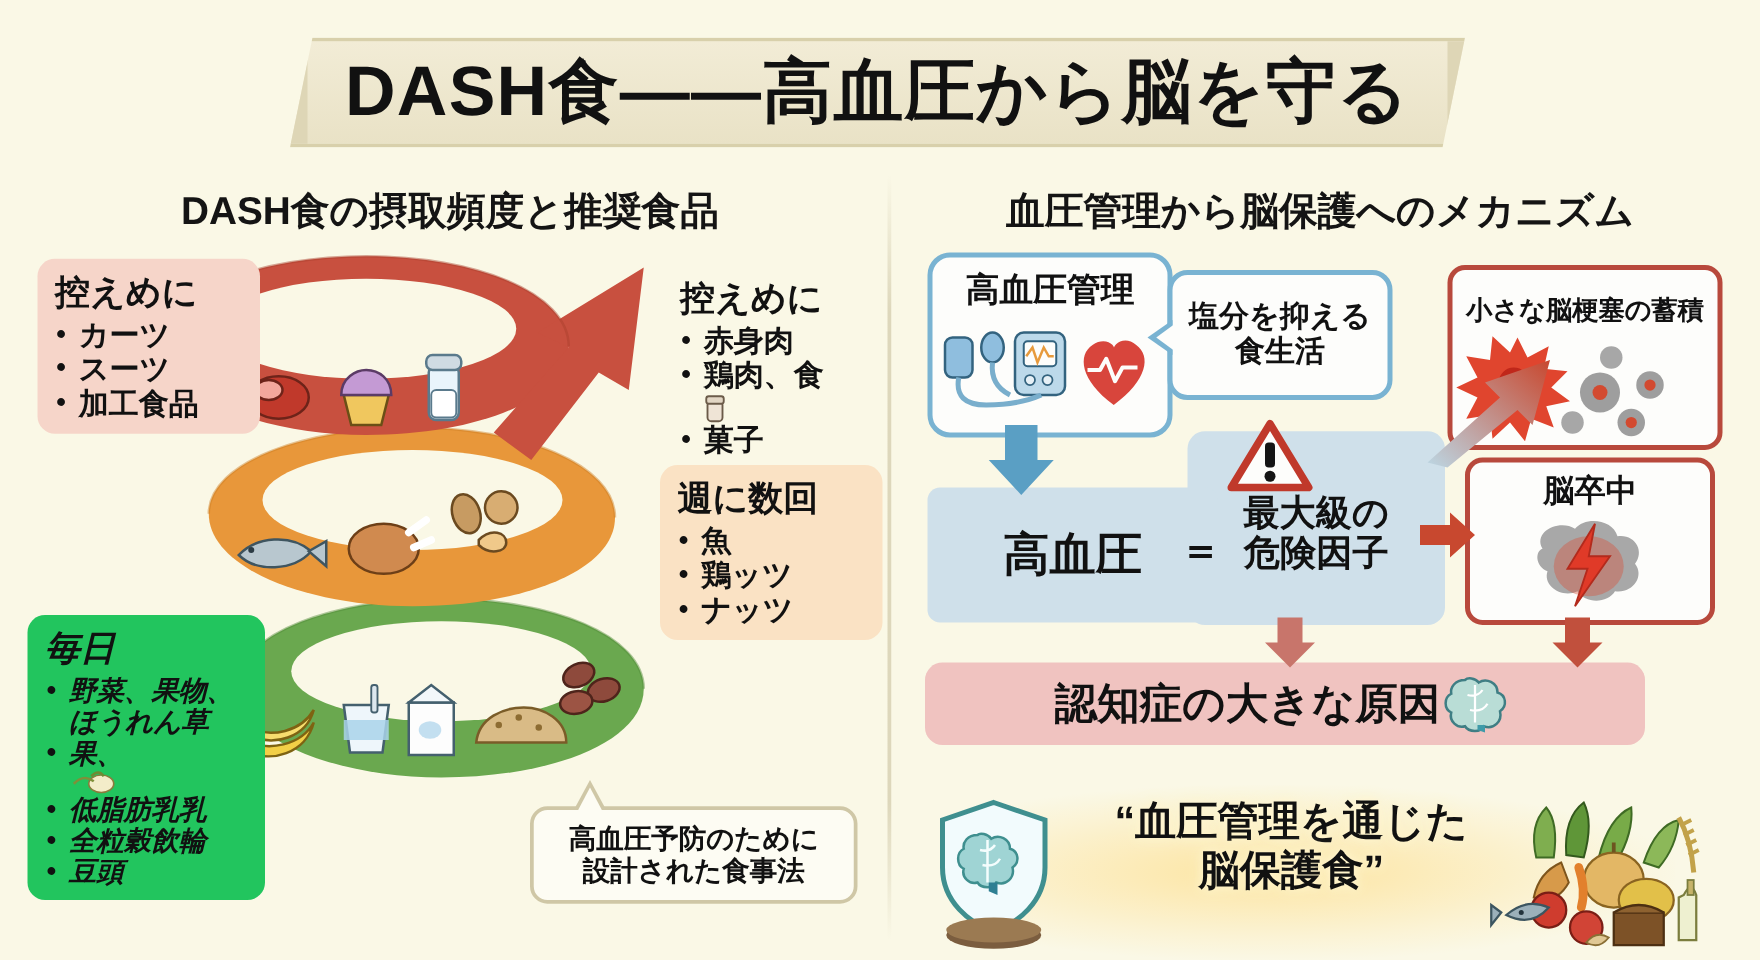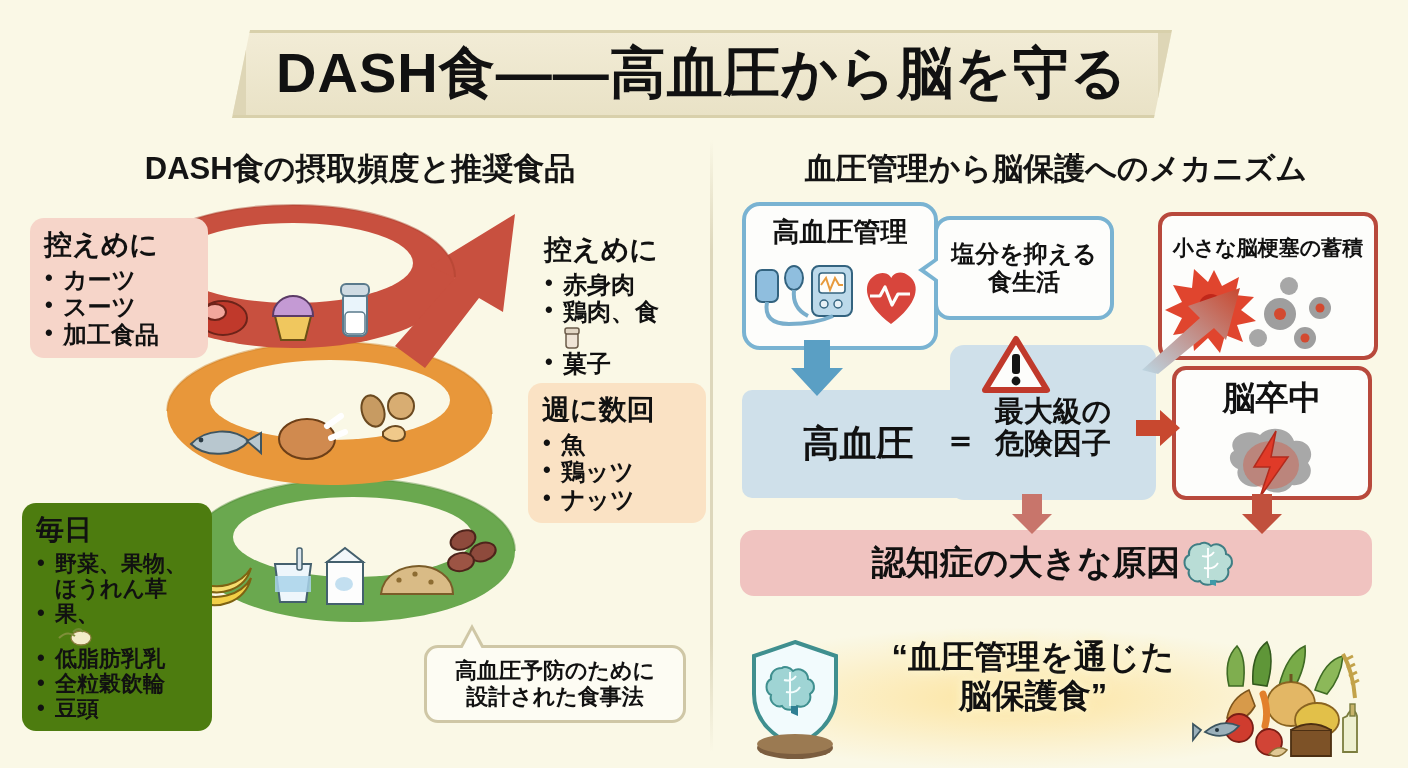--- a/index.html
+++ b/index.html
@@ -38,33 +38,32 @@
   #head-right{left:726px;top:148px;width:660px;}
 
   .divider{position:absolute;left:710px;top:140px;width:3px;height:612px;
     background:linear-gradient(180deg,rgba(200,195,170,0) 0%,#ddd7bb 18%,#ddd7bb 82%,rgba(200,195,170,0) 100%);}
 
   
   .spiral{position:absolute;left:95px;top:196px;width:470px;height:470px;}
   .note{
     position:absolute;border-radius:14px;padding:8px 20px 10px 14px;
     box-sizing:border-box;
-    margin-top:11px;
   }
   .note h4{margin:0 0 2px 0;font-size:28px;font-weight:bold;color:#111;}
   .note ul{margin:0;padding:0;list-style:none;}
   .note li{font-size:24px;font-weight:bold;color:#111;line-height:1.14;
     position:relative;padding-left:19px;white-space:nowrap;}
   .note li:before{content:"•";position:absolute;left:1px;top:-1px;font-size:22px;}
   .note li.wrap{white-space:normal;}
 
   #note-limit-left{left:30px;top:207px;width:178px;background:#f6d5c9;}
   #note-limit-right{left:530px;top:212px;width:190px;background:transparent;}
   #note-weekly{left:528px;top:372px;width:178px;background:#fae2c4;}
-  #note-daily{left:22px;top:492px;width:190px;background:#4d7c0f;}
+  #note-daily{left:22px;top:492px;width:190px;background:#22c55e;font-style:italic;}
   #note-daily li{font-size:22px;}
   #note-limit-right li{font-size:24px;}
 
   
   .callout{
     position:absolute;left:424px;top:645px;width:262px;height:78px;
     background:#fdfcf3;border:3px solid #cfc7a6;border-radius:14px;
     display:flex;align-items:center;justify-content:center;text-align:center;
     font-size:22px;font-weight:bold;color:#111;line-height:1.2;box-sizing:border-box;
   }
@@ -105,23 +104,23 @@
   #box-risk{left:950px;top:345px;width:206px;height:155px;background:#cfe0ea;
     border-radius:14px;}
   #box-risk .box-label{font-size:29px;line-height:1.12;margin-top:50px;white-space:normal;}
 
   #box-lacunar{left:1158px;top:212px;width:220px;height:148px;background:#fdfdfb;
     border:4px solid #b8493c;border-radius:14px;}
   #box-lacunar .box-label{font-size:21px;margin-top:18px;}
 
   #box-stroke{left:1172px;top:366px;width:200px;height:134px;background:#fdfdfb;
     border:4px solid #b8493c;border-radius:14px;}
-  #box-stroke .box-label{font-size:33px;margin-top:6px;}
-
-  #bar-dementia{left:740px;top:530px;width:632px;height:66px;background:#f0c3c0;
+  #box-stroke .box-label{font-size:25px;margin-top:6px;}
+
+  #bar-dementia{left:740px;top:530px;width:576px;height:66px;background:#f0c3c0;
     border-radius:14px;display:flex;align-items:center;justify-content:center;gap:4px;}
   #bar-dementia .box-label{font-size:34px;}
 
   #banner-bottom{left:740px;top:628px;width:650px;height:140px;}
   .banner-glow{position:absolute;left:40px;top:0;width:560px;height:140px;
     background:radial-gradient(ellipse at 42% 50%,rgba(255,214,110,.58) 0%,rgba(255,225,150,.22) 52%,rgba(255,230,170,0) 72%);}
   .banner-text{position:absolute;left:128px;top:10px;width:330px;text-align:center;
     font-size:33px;font-weight:bold;color:#111;line-height:1.18;
     text-shadow:0 0 7px #fff5cf,0 0 14px #fff5cf;}
 

